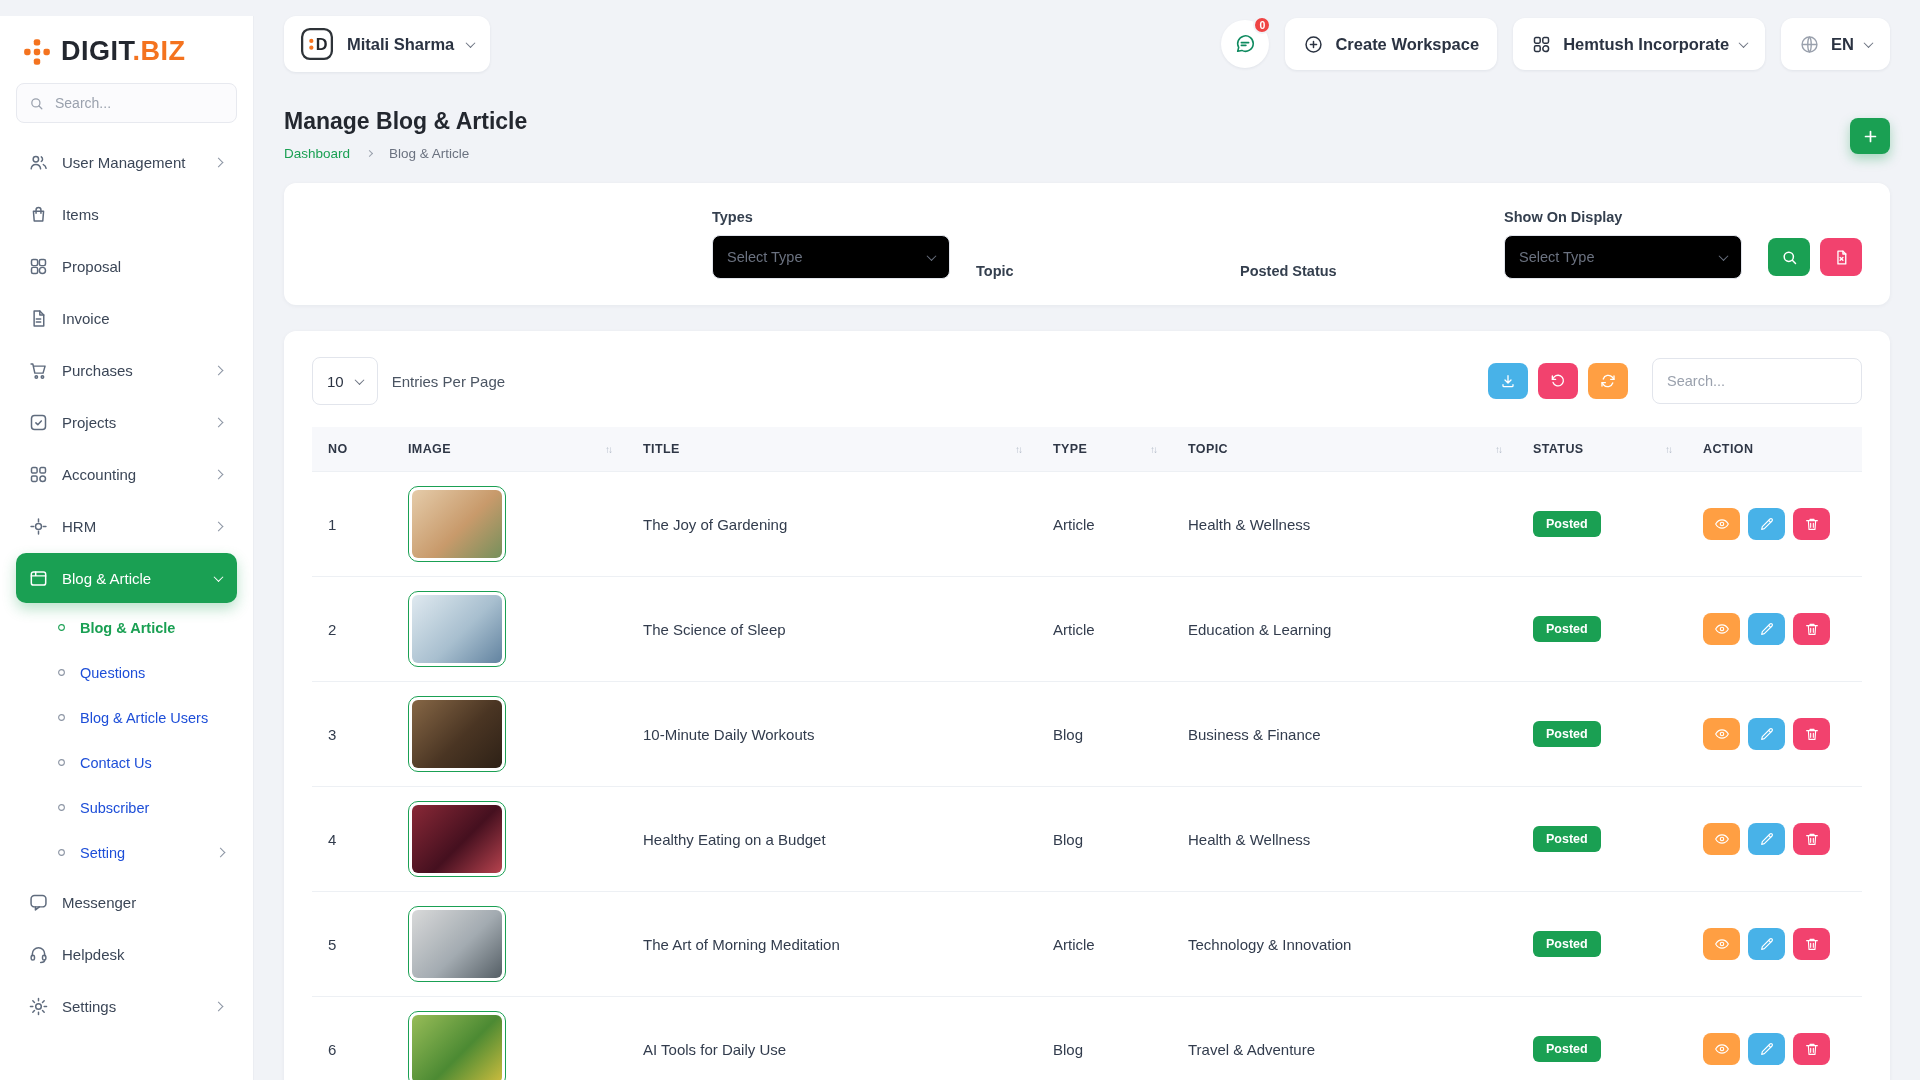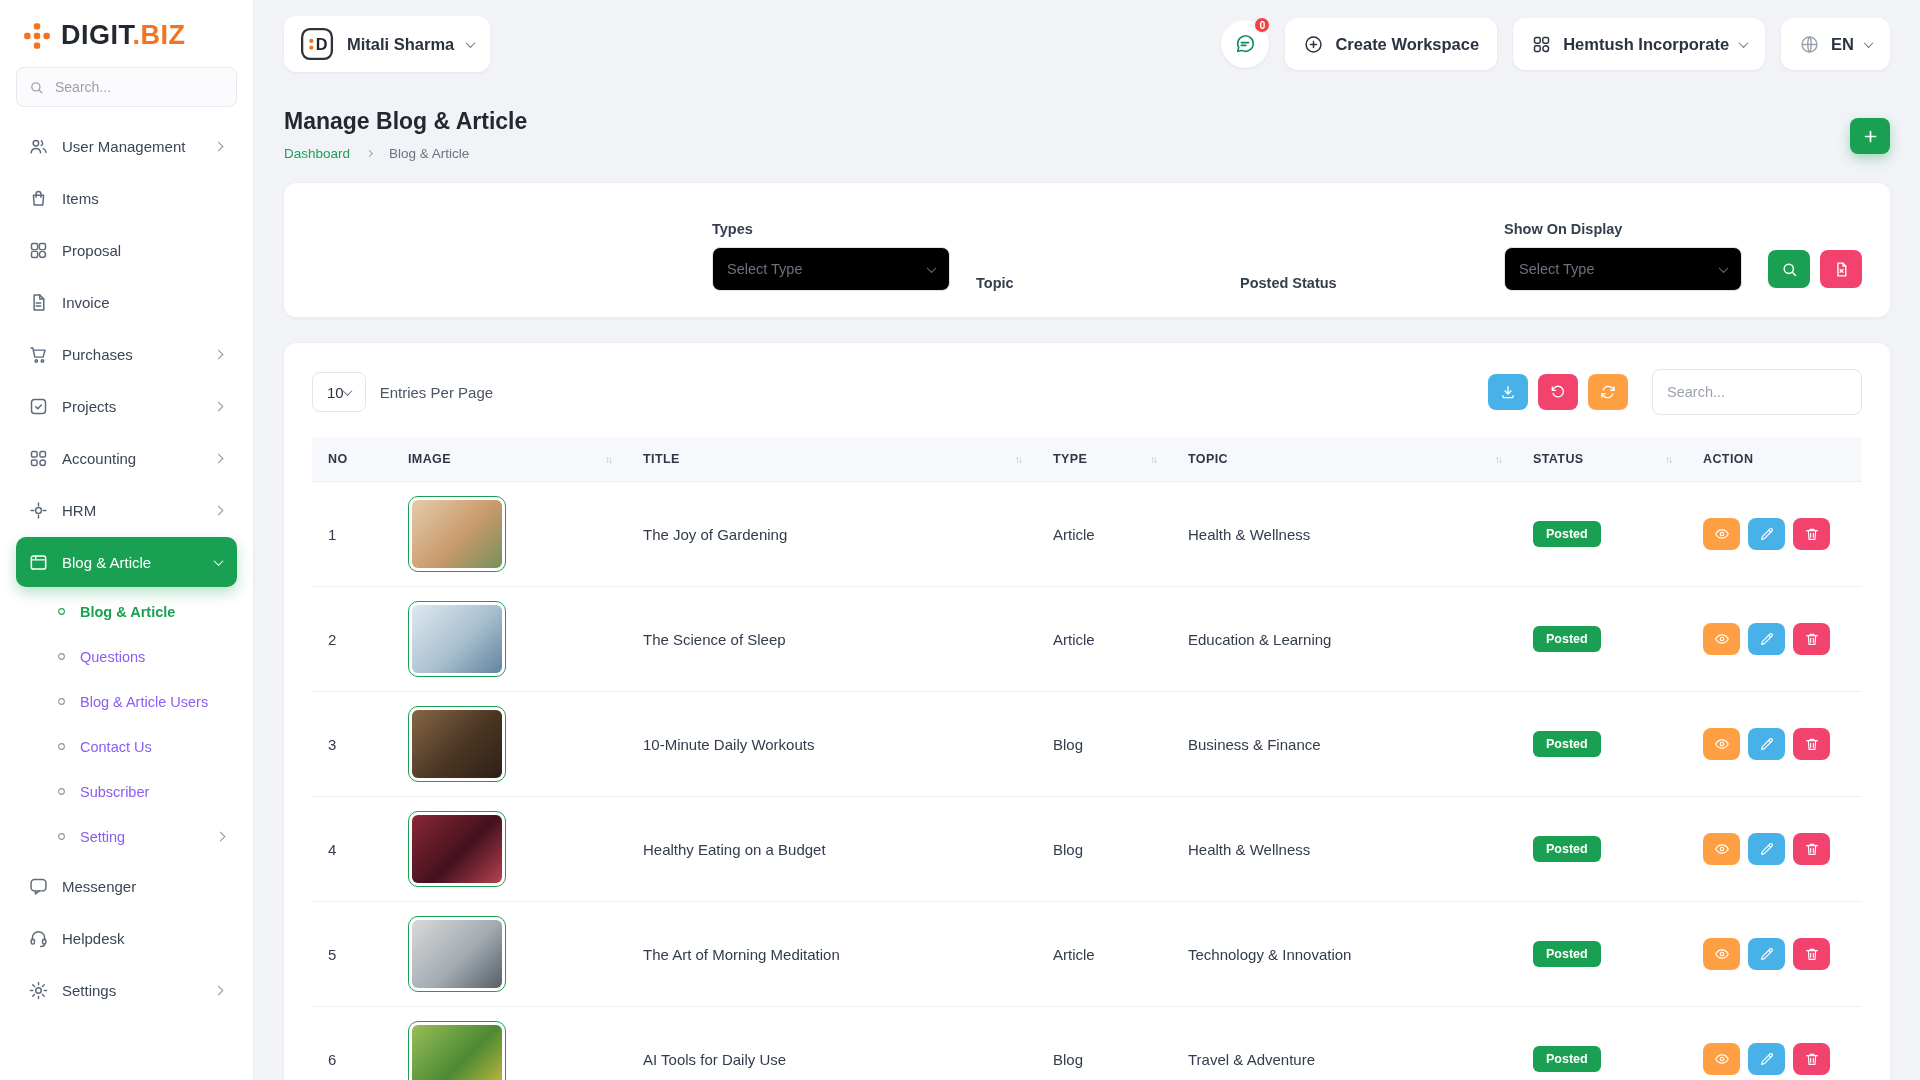--- a/index.html
+++ b/index.html
@@ -10,41 +10,41 @@
   *{box-sizing:border-box;}
   html,body{margin:0;padding:0;}
   body{
     width:1920px;height:1080px;overflow:hidden;background:#f1f3f7;
     font-family:"Liberation Sans",sans-serif;color:var(--text);
   }
   svg{display:block;}
   button{font-family:inherit;}
 
   
-  .sidebar{position:fixed;left:0;top:0;bottom:0;width:254px;background:#fff;
+  .sidebar{position:fixed;left:0;top:16px;bottom:0;width:254px;background:#fff;
     border-right:1px solid #ebedf2;padding:12px 12px 6px;display:flex;flex-direction:column;overflow:hidden;z-index:5;}
   .logo{display:flex;align-items:center;gap:9px;padding:8px 10px 16px;cursor:pointer;}
   .logo-mark svg{width:30px;height:30px;}
   .logo-text{font-size:27px;font-weight:800;color:#23272f;letter-spacing:.5px;}
   .logo-text .accent{color:var(--logo-orange);}
   .side-search{display:flex;align-items:center;gap:9px;background:#fbfbfd;border:1px solid #e7e9ef;
     border-radius:8px;height:40px;padding:0 12px;margin:0 4px 12px;}
   .side-search svg{width:15px;height:15px;color:#9aa1ad;flex:none;}
   .side-search input{border:0;outline:0;background:transparent;font:inherit;font-size:14px;color:#4b5563;width:100%;}
   .side-search input::placeholder{color:#9aa1ad;}
   .nav-item{display:flex;align-items:center;gap:13px;height:50px;padding:0 12px;border-radius:10px;
     color:#3b4657;cursor:pointer;margin:2px 4px;}
   .nav-ic{width:21px;height:21px;color:#5f6b7d;flex:none;}
   .nav-ic svg{width:21px;height:21px;}
   .nav-label{font-size:15px;font-weight:500;flex:1;white-space:nowrap;}
   .nav-item .chev{color:#8b94a3;margin-right:3px;}
   .nav-item.active{background:var(--green);color:#fff;box-shadow:0 6px 14px rgba(26,160,83,.3);}
   .nav-item.active .nav-ic,.nav-item.active .chev{color:#fff;}
   .sub-item{display:flex;align-items:center;gap:11px;height:45px;padding:0 16px 0 42px;
-    color:#8b5cf6;font-size:14.5px;cursor:pointer;}
+    color:#1d4ed8;font-size:14.5px;cursor:pointer;}
   .sub-ic{width:15px;height:15px;color:#8b94a3;flex:none;}
   .sub-ic svg{width:15px;height:15px;}
   .sub-label{flex:1;white-space:nowrap;}
   .sub-item .chev{color:#8b94a3;margin-right:1px;}
   .sub-item.active{color:var(--green);font-weight:700;}
   .sub-item.active .sub-ic{color:var(--green);}
 
   
   .chev{display:inline-block;width:7px;height:7px;border-right:1.8px solid currentColor;border-bottom:1.8px solid currentColor;flex:none;}
   .chev.down{transform:rotate(45deg) translate(-1px,-1px);}
@@ -77,35 +77,35 @@
   .bc-current{color:#6b7280;}
   .add-btn{width:40px;height:36px;border-radius:8px;background:var(--green);color:#fff;border:0;
     display:flex;align-items:center;justify-content:center;cursor:pointer;margin-top:10px;box-shadow:0 5px 12px rgba(26,160,83,.35);}
   .add-btn svg{width:17px;height:17px;}
 
   .card{background:#fff;border-radius:12px;box-shadow:0 1px 4px rgba(25,35,60,.05);}
 
   
   .filter-card{margin-top:22px;padding:26px 28px;}
   .filter-row{display:flex;align-items:flex-end;gap:26px;justify-content:flex-end;}
-  .fgroup{width:238px;display:flex;flex-direction:column;gap:10px;margin-top:12px;}
+  .fgroup{width:238px;display:flex;flex-direction:column;gap:10px;}
   .fgroup label{font-size:14.5px;font-weight:600;color:#343f4e;}
   .select{display:flex;align-items:center;justify-content:space-between;height:44px;border:1px solid var(--border);
     border-radius:8px;padding:0 14px;font-size:14.5px;color:var(--muted);cursor:pointer;background:#000000;gap:8px;}
   .select .chev{color:#6b7280;}
   .fbtns{display:flex;gap:10px;align-items:flex-end;padding-bottom:3px;}
   .icon-btn{width:42px;height:38px;border:0;border-radius:8px;color:#fff;display:flex;align-items:center;justify-content:center;cursor:pointer;}
   .icon-btn svg{width:17px;height:17px;}
   .icon-btn.green{background:var(--green);}
   .icon-btn.pink{background:var(--pink);}
 
   
   .table-card{margin-top:26px;padding:26px 28px 0;}
   .table-toolbar{display:flex;align-items:center;gap:14px;}
-  .entries-select{display:flex;align-items:center;border:1px solid var(--border);border-radius:8px;height:40px;
+  .entries-select{display:flex;align-items:center;gap:12px;border:1px solid var(--border);border-radius:8px;height:48px;
     padding:16px 14px;font-size:15px;color:var(--text);cursor:pointer;background:#fff;}
   .entries-select .chev{color:#6b7280;}
   .entries-label{font-size:15px;color:#4b5563;}
   .toolbar-right{margin-left:auto;display:flex;gap:10px;align-items:center;}
   .tool-btn{width:40px;height:36px;border:0;border-radius:8px;color:#fff;display:flex;align-items:center;justify-content:center;cursor:pointer;}
   .tool-btn svg{width:16px;height:16px;}
   .tool-btn.blue{background:var(--blue);}
   .tool-btn.pink{background:var(--pink);}
   .tool-btn.orange{background:var(--orange);}
   .table-search{height:46px;width:210px;border:1px solid var(--border);border-radius:8px;padding:0 14px;

